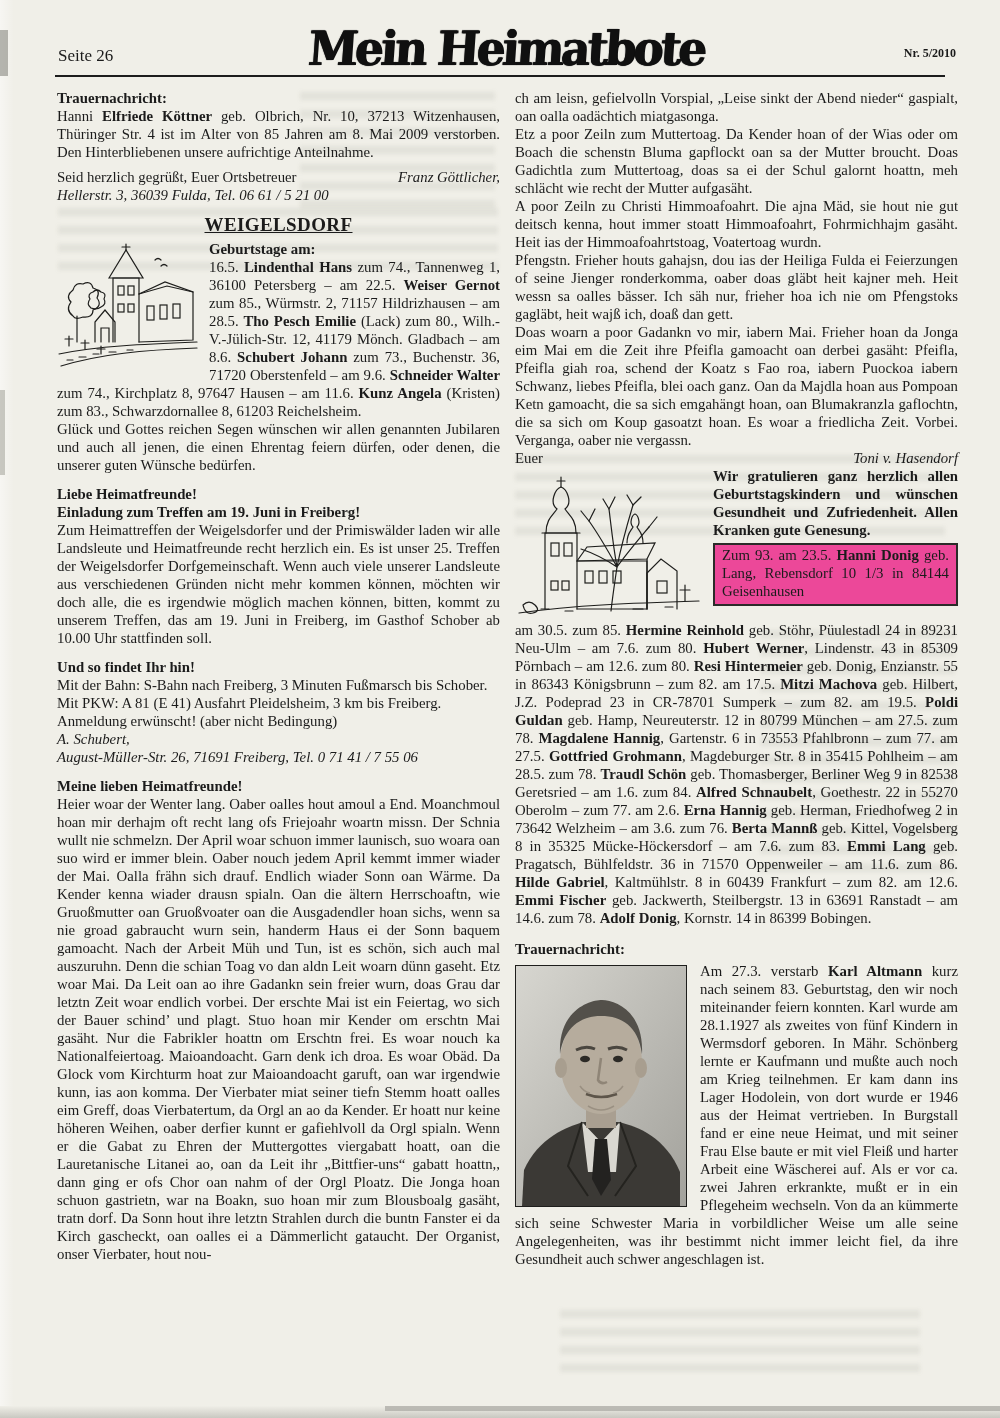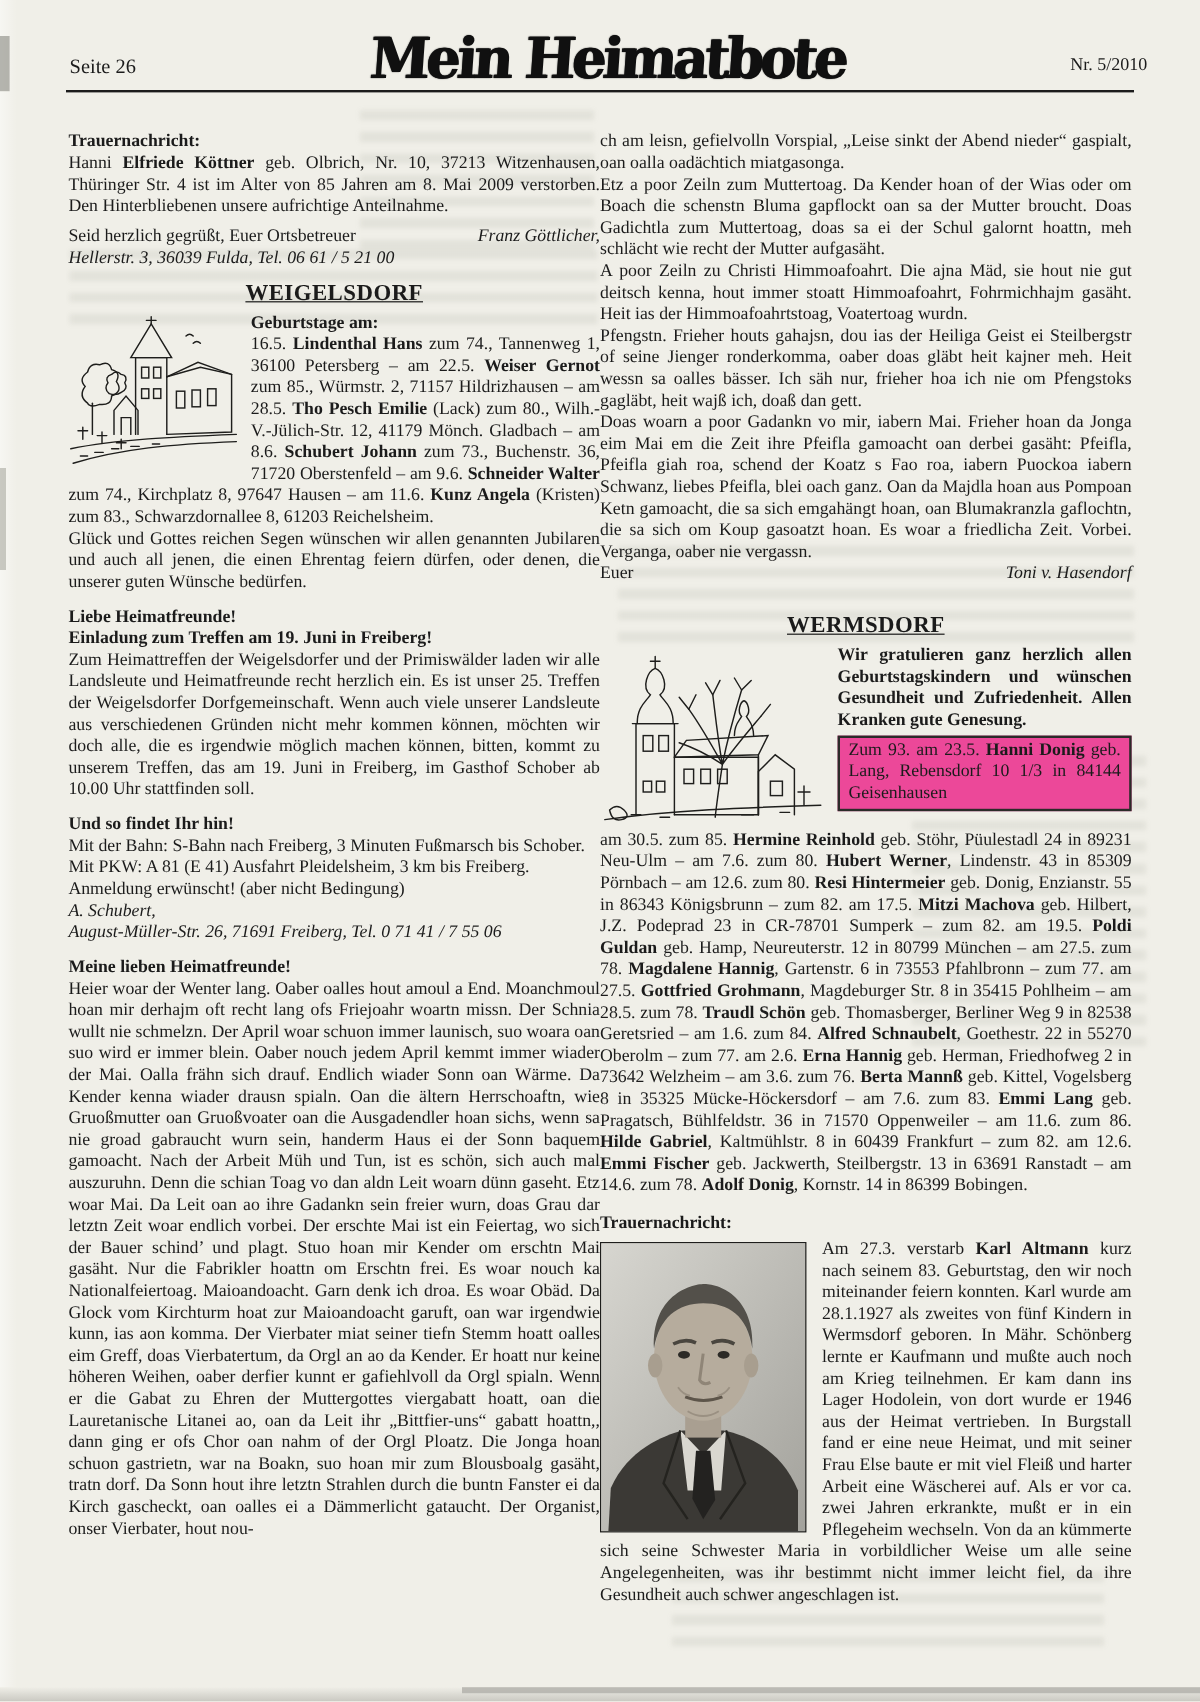--- a/index.html
+++ b/index.html
@@ -1,28 +1,28 @@
 <!DOCTYPE html>
 <html lang="de"><head>
 <meta charset="utf-8">
 <style>
   html,body{margin:0;padding:0;}
   body{background:#f0efe8;font-family:"Liberation Serif","DejaVu Serif",serif;}
   .page{position:relative;width:1000px;height:1418px;background:#f0efe8;color:#1b1b1b;overflow:hidden;padding-left:12px;}
 
   
   .hdr-left{position:absolute;top:46px;left:58px;font-size:17px;}
-  .hdr-right{position:absolute;top:46px;right:56px;font-size:15px;}
+  .hdr-right{position:absolute;top:46px;right:56px;font-size:12px;font-weight:bold;}
   .masthead{position:absolute;top:22px;left:0;right:0;text-align:center;font-size:45px;font-weight:700;
     font-family:"DejaVu Serif",serif;letter-spacing:-3px;transform:skewX(-4deg) scaleY(1.05);
     text-shadow:1.2px 0 0 #101010, 0 0 1px #101010;color:#101010;}
   .hdr-rule{position:absolute;top:75px;left:55px;width:890px;height:2px;background:#1c1c1c;}
 
   
-  .cols{position:absolute;top:89px;left:57px;width:901px;display:flex;margin-top:20px;}
+  .cols{position:absolute;top:89px;left:57px;width:901px;display:flex;gap:15px;}
   .col{width:443px;font-size:14.8px;line-height:18px;text-align:justify;hyphens:auto;-webkit-hyphens:auto;}
   .col p{margin:0;}
   .bold{font-weight:700;}
   .it{font-style:italic;}
   .blk{margin-bottom:11px;}
   .sec{font-size:19px;font-weight:700;text-align:center;letter-spacing:.4px;margin:12px 0 6px;text-decoration:underline;}
   .sigrow{display:flex;justify-content:space-between;align-items:baseline;}
   .mt7{margin-top:7px;}
   .right-it{text-align:left;font-style:italic;}
 
@@ -140,30 +140,29 @@
       </section>
 
     </div>
 
     <div class="col">
 
       <section>
         <p>ch am leisn, gefielvolln Vorspial, „Leise sinkt der Abend nieder“ gaspialt, oan oalla oadächtich miatgasonga.</p>
         <p>Etz a poor Zeiln zum Muttertoag. Da Kender hoan of der Wias oder om Boach die schenstn Bluma gapflockt oan sa der Mutter broucht. Doas Gadichtla zum Muttertoag, doas sa ei der Schul galornt hoattn, meh schlächt wie recht der Mutter aufgasäht.</p>
         <p>A poor Zeiln zu Christi Himmoafoahrt. Die ajna Mäd, sie hout nie gut deitsch kenna, hout immer stoatt Himmoafoahrt, Fohrmichhajm gasäht. Heit ias der Himmoafoahrtstoag, Voatertoag wurdn.</p>
-        <p>Pfengstn. Frieher houts gahajsn, dou ias der Heiliga Geist ei Steilbergstr of seine Jienger ronderkomma, oaber doas gläbt heit kajner meh. Heit wessn sa oalles bässer. Ich säh nur, frieher hoa ich nie om Pfengstoks gagläbt, heit wajß ich, doaß dan gett.</p>
+        <p>Pfengstn. Frieher houts gahajsn, dou ias der Heiliga Fulda ei Feierzungen of seine Jienger ronderkomma, oaber doas gläbt heit kajner meh. Heit wessn sa oalles bässer. Ich säh nur, frieher hoa ich nie om Pfengstoks gagläbt, heit wajß ich, doaß dan gett.</p>
         <p>Doas woarn a poor Gadankn vo mir, iabern Mai. Frieher hoan da Jonga eim Mai em die Zeit ihre Pfeifla gamoacht oan derbei gasäht: Pfeifla, Pfeifla giah roa, schend der Koatz s Fao roa, iabern Puockoa iabern Schwanz, liebes Pfeifla, blei oach ganz. Oan da Majdla hoan aus Pompoan Ketn gamoacht, die sa sich emgahängt hoan, oan Blumakranzla gaflochtn, die sa sich om Koup gasoatzt hoan. Es woar a friedlicha Zeit. Vorbei. Verganga, oaber nie vergassn.</p>
         <div class="sigrow">
           <span>Euer</span>
           <span class="it">Toni v. Hasendorf</span>
         </div>
       </section>
 
       <section>
-        <h3 class="sec" style="margin-top:26px;">WERMSDORF</h3>
         <svg class="church2" viewBox="0 0 188 148">
           <g fill="none" stroke="#1e1e1c" stroke-width="1.2" stroke-linecap="round">
             <path d="M30 140 V64 H62 V140"></path>
             <path d="M27 64 H65"></path>
             <path d="M31 64 C31 50 38 46 42 40 C34 34 40 20 46 18 C52 20 58 34 50 40 C54 46 61 50 61 64"></path>
             <path d="M46 18 V8 M42 12 H50"></path>
             <rect x="36" y="74" width="8" height="13"></rect>
               <rect x="49" y="74" width="8" height="13"></rect>
             <rect x="36" y="112" width="7" height="9"></rect>
               <rect x="47" y="112" width="7" height="9"></rect>

